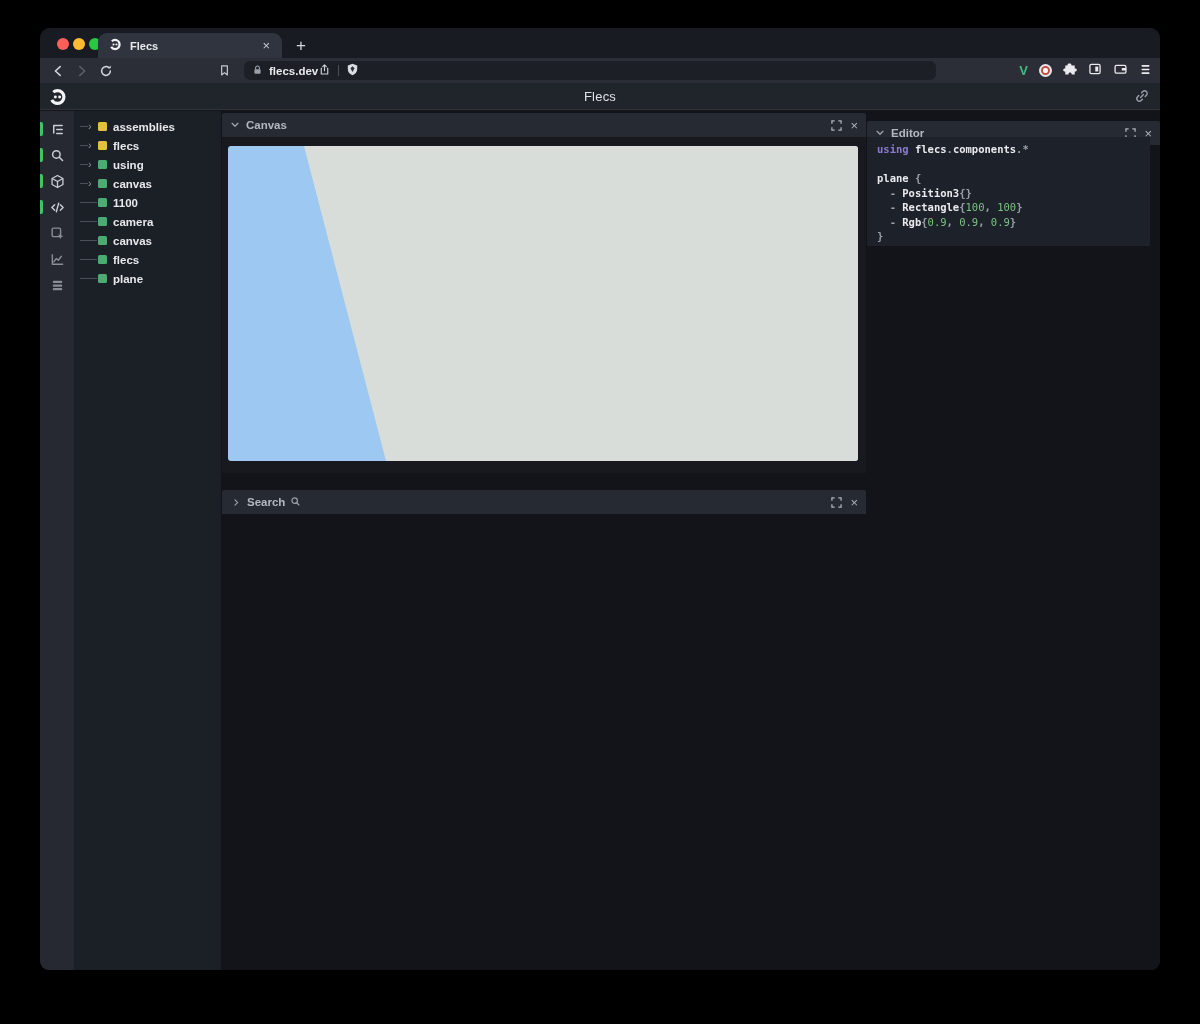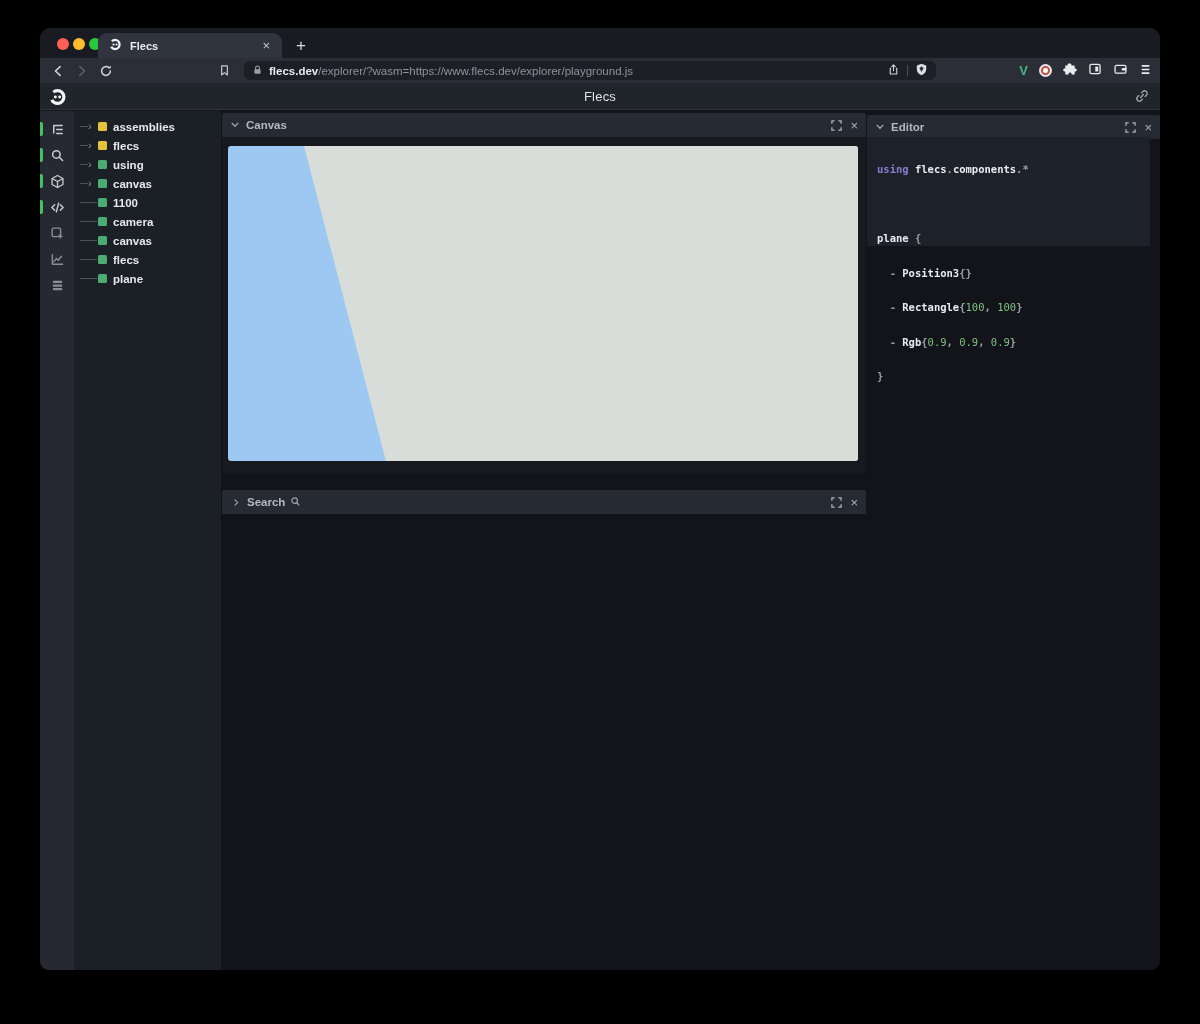--- a/index.html
+++ b/index.html
@@ -66,24 +66,24 @@
              padding:0 8px; border-radius:2px 2px 0 0; }
   .panel-title { font-size:11.5px; font-weight:700; color:#b3b8c0; margin-left:6px; }
   .ph-spacer { flex:1; }
   .ph-btn { display:flex; align-items:center; justify-content:center; margin-left:8px; }
   .ph-x { color:#aeb3bb; font-size:13px; line-height:1; }
 
   .canvas-h { left:1px; top:2px; width:644px; }
   .canvas-body { position:absolute; left:1px; top:26px; width:644px; height:336px; background:#17191e; }
   .viewport { position:absolute; left:6px; top:9px; width:630px; height:315px; border-radius:3px; overflow:hidden; }
   .search-h { left:1px; top:363px; width:644px;margin-top:16px; }
-  .editor-h { left:646px; top:4px; width:293px; }
+  .editor-h { left:646px; top:10px; width:293px; }
   .editor-body { position:absolute; left:646px; top:26px; width:283px; height:109px; background:#1d212a;
                  padding:5px 0 0 10px; font-family:"DejaVu Sans Mono", monospace; font-size:10.5px; }
-  .code-line { height:14.5px; line-height:14.5px; white-space:pre;margin-top:20px; }
+  .code-line { height:14.5px; line-height:14.5px; white-space:pre; }
   .tok-kw { color:#8a7ad0; font-weight:700; }
   .tok-id { color:#e8eaed; font-weight:700; }
   .tok-p  { color:#9aa0a8; font-weight:700; }
   .tok-num{ color:#7dc383; font-weight:400; }
 </style>
 </head>
 <body>
 
 <div class="window">
 
@@ -128,21 +128,20 @@
         </svg>
     </div>
     <div class="urlbar">
       <span>
         <svg width="11" height="12" viewBox="0 0 16 16" fill="none">
           <rect x="3.5" y="7" width="9" height="6.5" rx="1.2" fill="#9aa0a8"></rect>
           <path d="M5.2 7V5a2.8 2.8 0 1 1 5.6 0v2" stroke="#9aa0a8" stroke-width="1.6"></path>
         </svg>
       </span>
       <span class="url-host">flecs.dev</span>
-      <span class="url-path">/explorer/?wasm=https://www.flecs.dev/explorer/playground.js</span>
       <span class="url-right">
         <span>
           <svg width="13" height="13" viewBox="0 0 16 16" fill="none">
             <path d="M5 6.5H4v7h8v-7h-1" stroke="#cfd2d8" stroke-width="1.4" stroke-linejoin="round"></path>
             <path d="M8 9.5V2.5M5.8 4.4 8 2.2l2.2 2.2" stroke="#cfd2d8" stroke-width="1.4" stroke-linecap="round" stroke-linejoin="round"></path>
           </svg>
         </span>
         <span class="url-sep"></span>
         <span>
           <svg width="13" height="13" viewBox="0 0 16 16">

